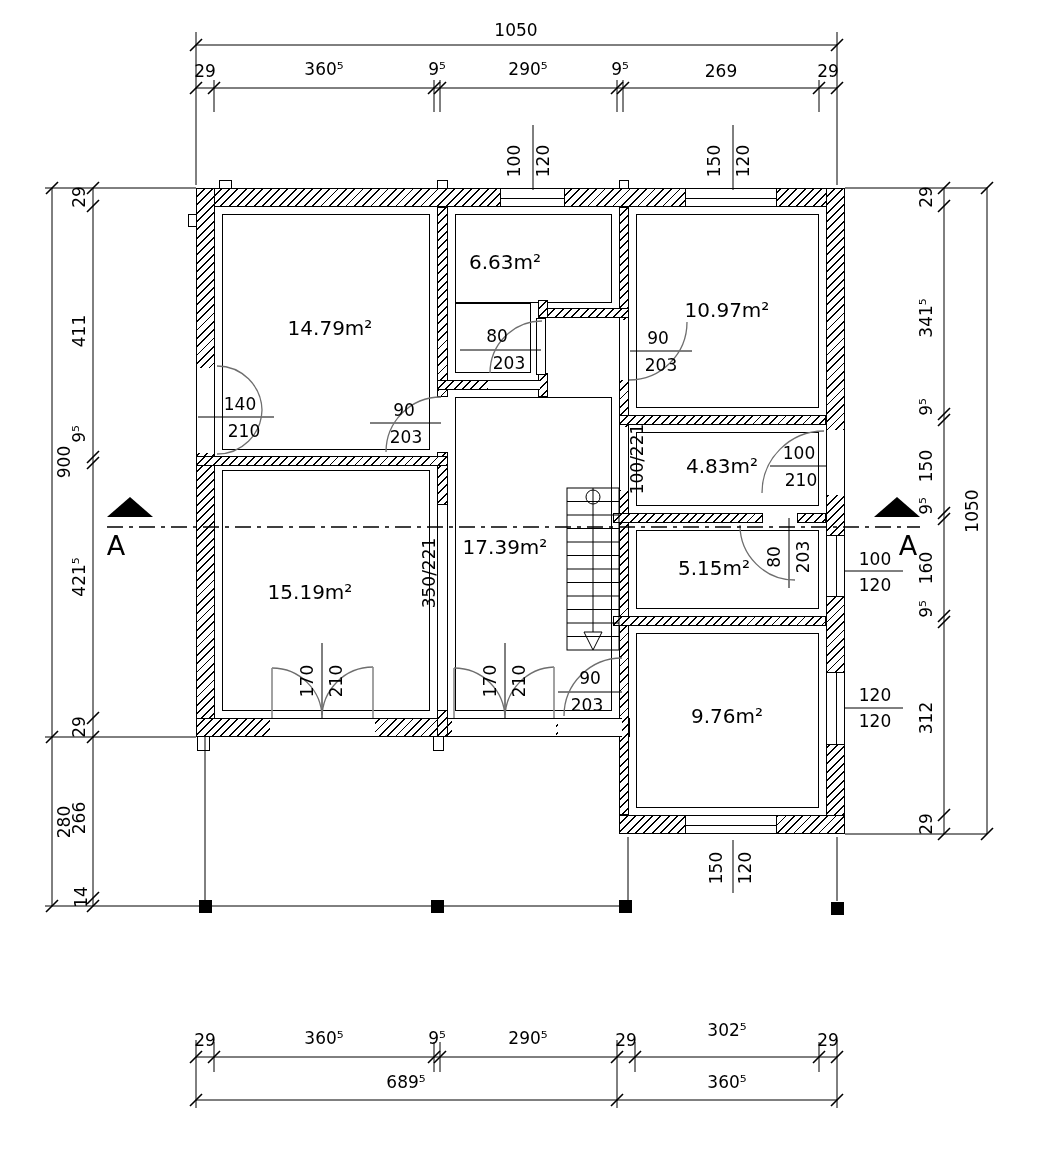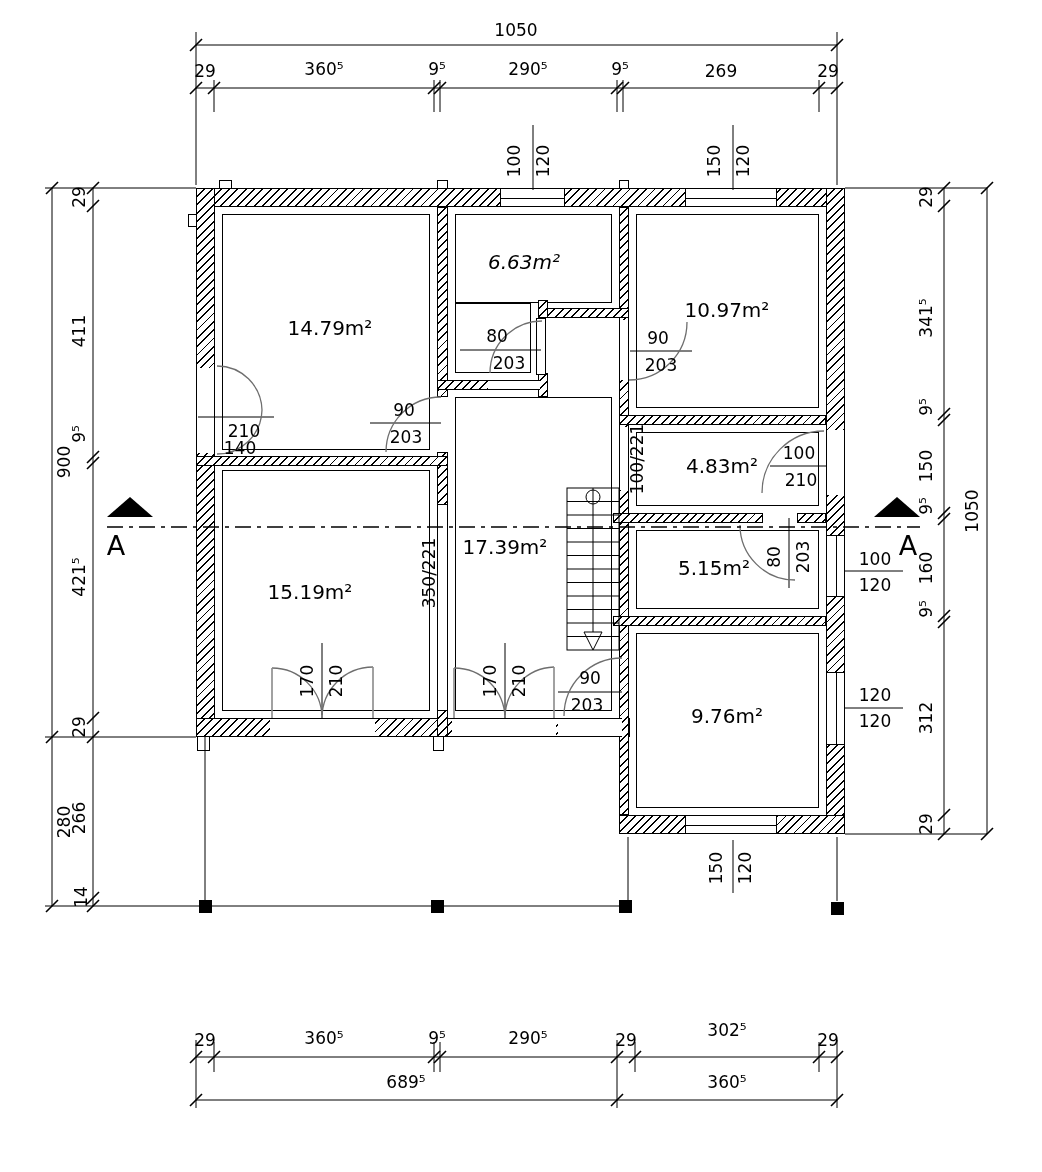--- a/index.html
+++ b/index.html
@@ -289,29 +289,29 @@
   <div class="lbl rot" style="left:926px;top:407px;">9⁵</div>
   <div class="lbl rot" style="left:926px;top:466px;">150</div>
   <div class="lbl rot" style="left:926px;top:506px;">9⁵</div>
   <div class="lbl rot" style="left:926px;top:568px;">160</div>
   <div class="lbl rot" style="left:926px;top:609px;">9⁵</div>
   <div class="lbl rot" style="left:926px;top:718px;">312</div>
   <div class="lbl rot" style="left:926px;top:824px;">29</div>
   <div class="lbl rot" style="left:972px;top:511px;">1050</div>
 
   <div class="lbl room" style="left:330px;top:328px;">14.79m²</div>
-  <div class="lbl room" style="left:524px;top:262px;font-style:italic;">6.63m²</div>
+  <div class="lbl room" style="left:505px;top:262px;">6.63m²</div>
   <div class="lbl room" style="left:727px;top:310px;">10.97m²</div>
   <div class="lbl room" style="left:722px;top:466px;">4.83m²</div>
   <div class="lbl room" style="left:505px;top:547px;">17.39m²</div>
   <div class="lbl room" style="left:714px;top:568px;">5.15m²</div>
   <div class="lbl room" style="left:310px;top:592px;">15.19m²</div>
   <div class="lbl room" style="left:727px;top:716px;">9.76m²</div>
 
-  <div class="lbl" style="left:240px;top:404px;margin-top:44px;">140</div>
+  <div class="lbl" style="left:240px;top:404px;">140</div>
   <div class="lbl" style="left:244px;top:431px;">210</div>
   <div class="lbl" style="left:404px;top:410px;">90</div>
   <div class="lbl" style="left:406px;top:437px;">203</div>
   <div class="lbl" style="left:497px;top:336px;">80</div>
   <div class="lbl" style="left:509px;top:363px;">203</div>
   <div class="lbl" style="left:658px;top:338px;">90</div>
   <div class="lbl" style="left:661px;top:365px;">203</div>
   <div class="lbl" style="left:799px;top:453px;">100</div>
   <div class="lbl" style="left:801px;top:480px;">210</div>
   <div class="lbl rot" style="left:774px;top:557px;">80</div>

